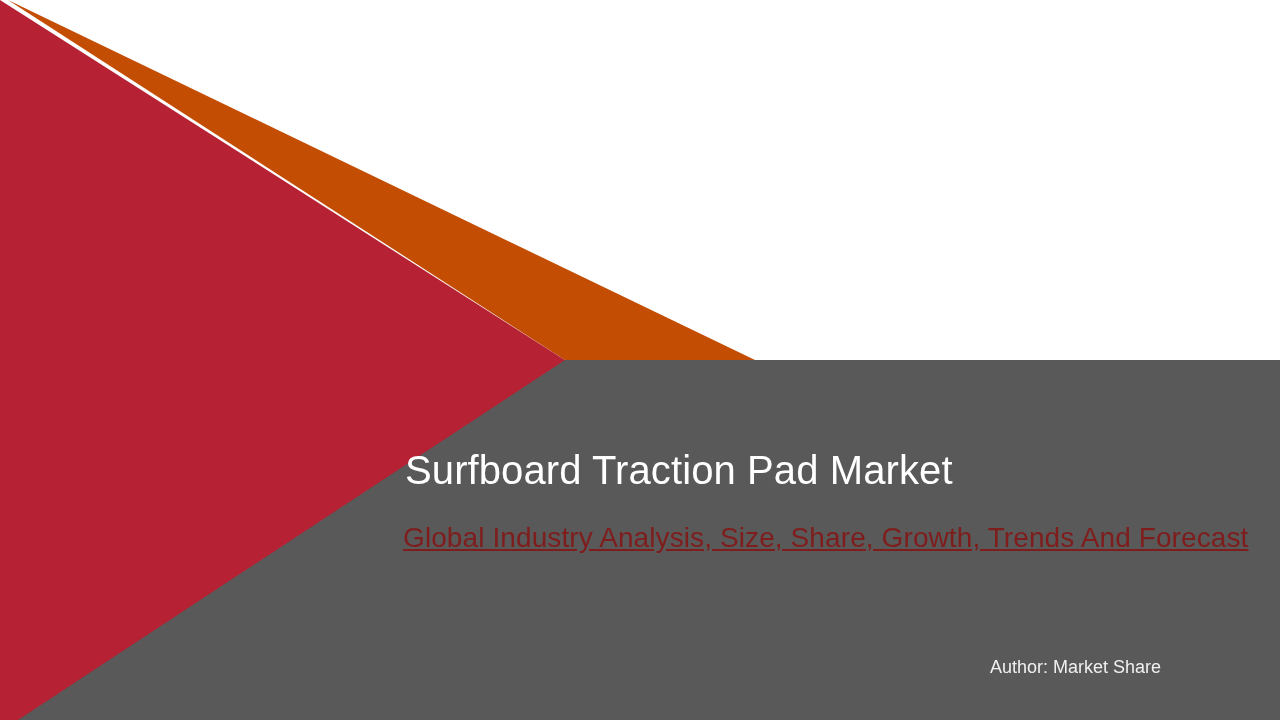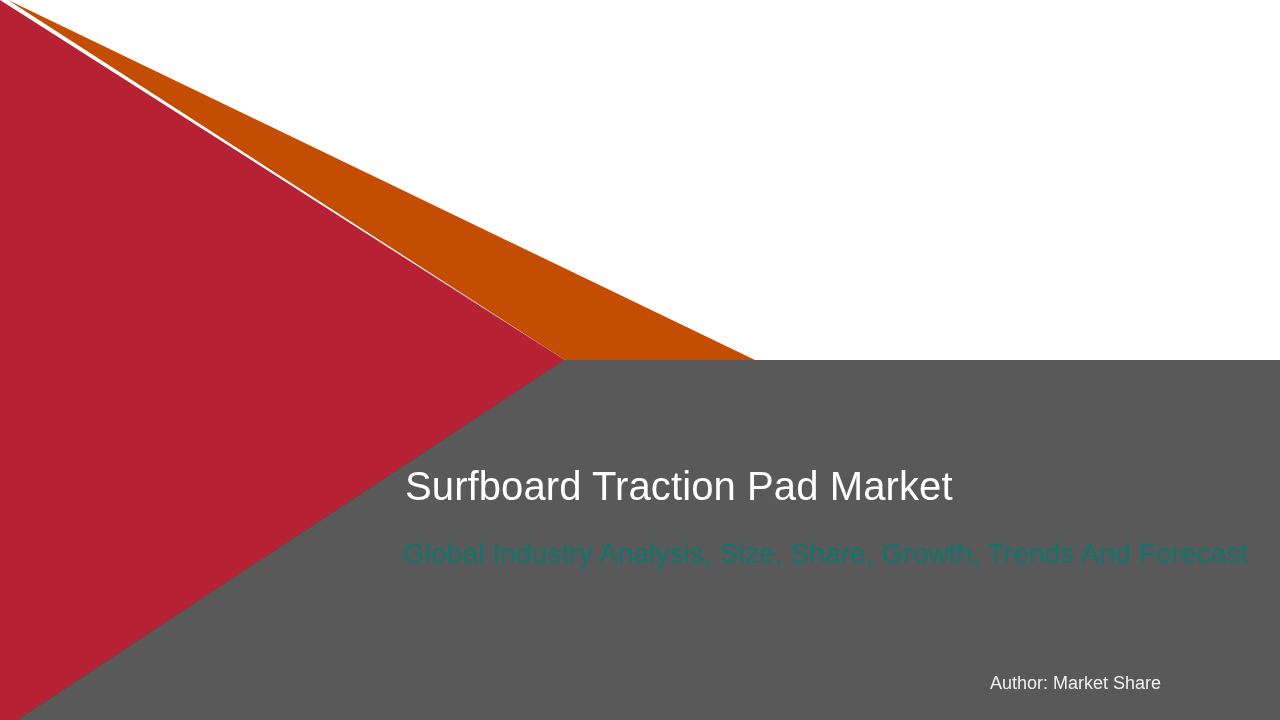--- a/index.html
+++ b/index.html
@@ -24,21 +24,21 @@
     inset: 0;
     width: 1280px;
     height: 720px;
     display: block;
   }
 
   
   .text-layer {
     position: absolute;
     left: 0;
-    top: 360px;
+    top: 344px;
     width: 1280px;
     height: 360px;
     pointer-events: none;
   }
 
   .cover-title {
     position: absolute;
     left: 405px;
     top: 104px;
     margin: 0;
@@ -51,23 +51,24 @@
   }
 
   .cover-subtitle {
     position: absolute;
     left: 403px;
     top: 178px;
     margin: 0;
     font-size: 28px;
     font-weight: 400;
     line-height: 1.15;
-    color: #0f766e;
+    color: #7f1d1d;
     white-space: nowrap;
     letter-spacing: 0.1px;
+    text-decoration: underline;
   }
 
   .cover-author {
     position: absolute;
     left: 990px;
     top: 313px;
     margin: 0;
     font-size: 18px;
     font-weight: 400;
     line-height: 1.2;

